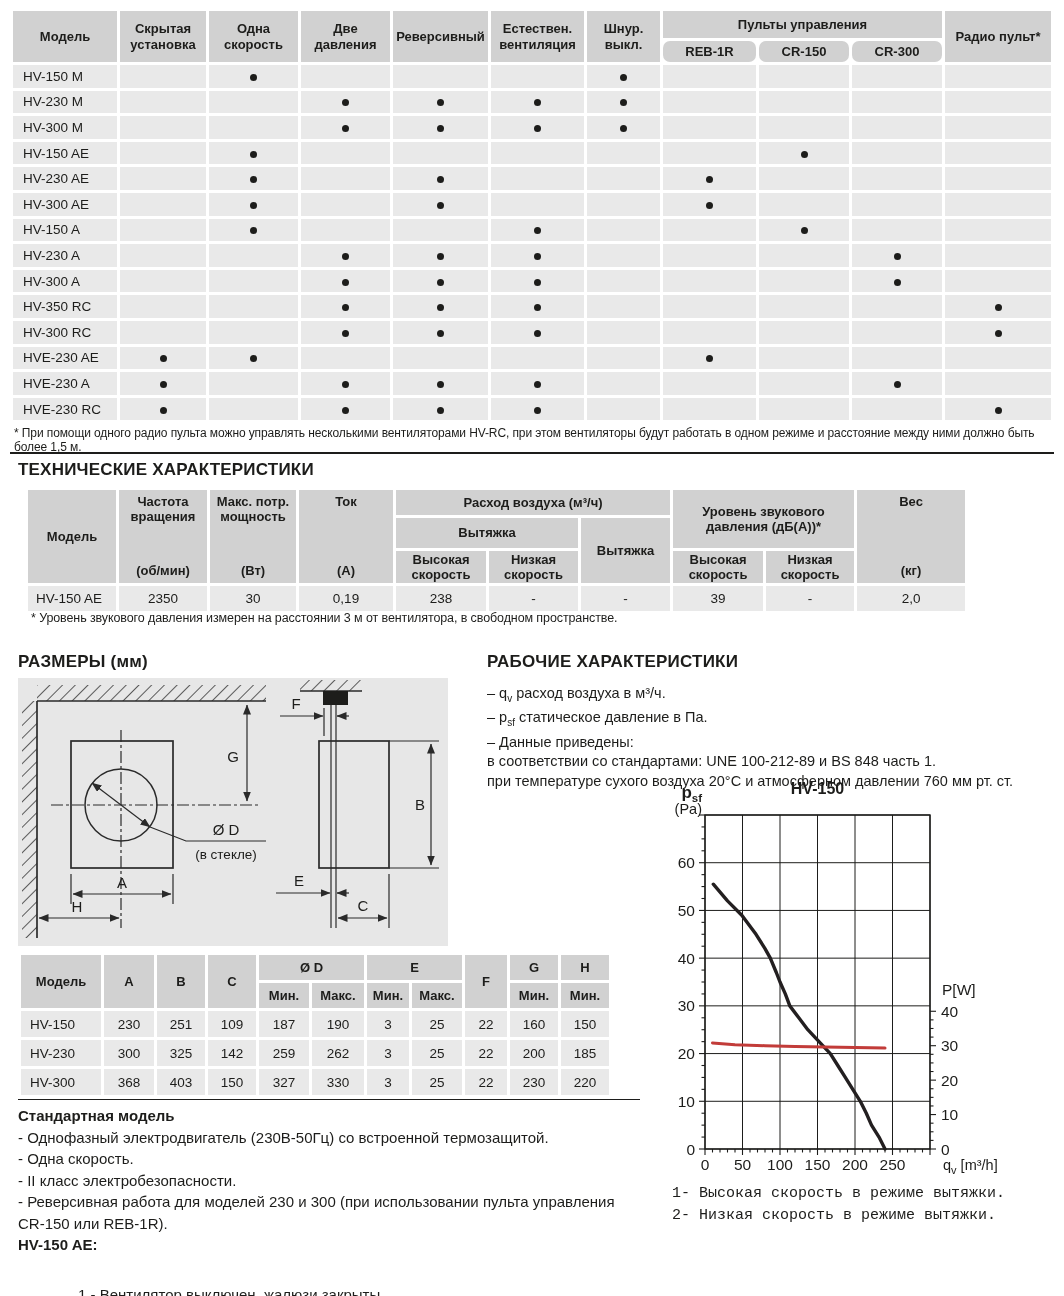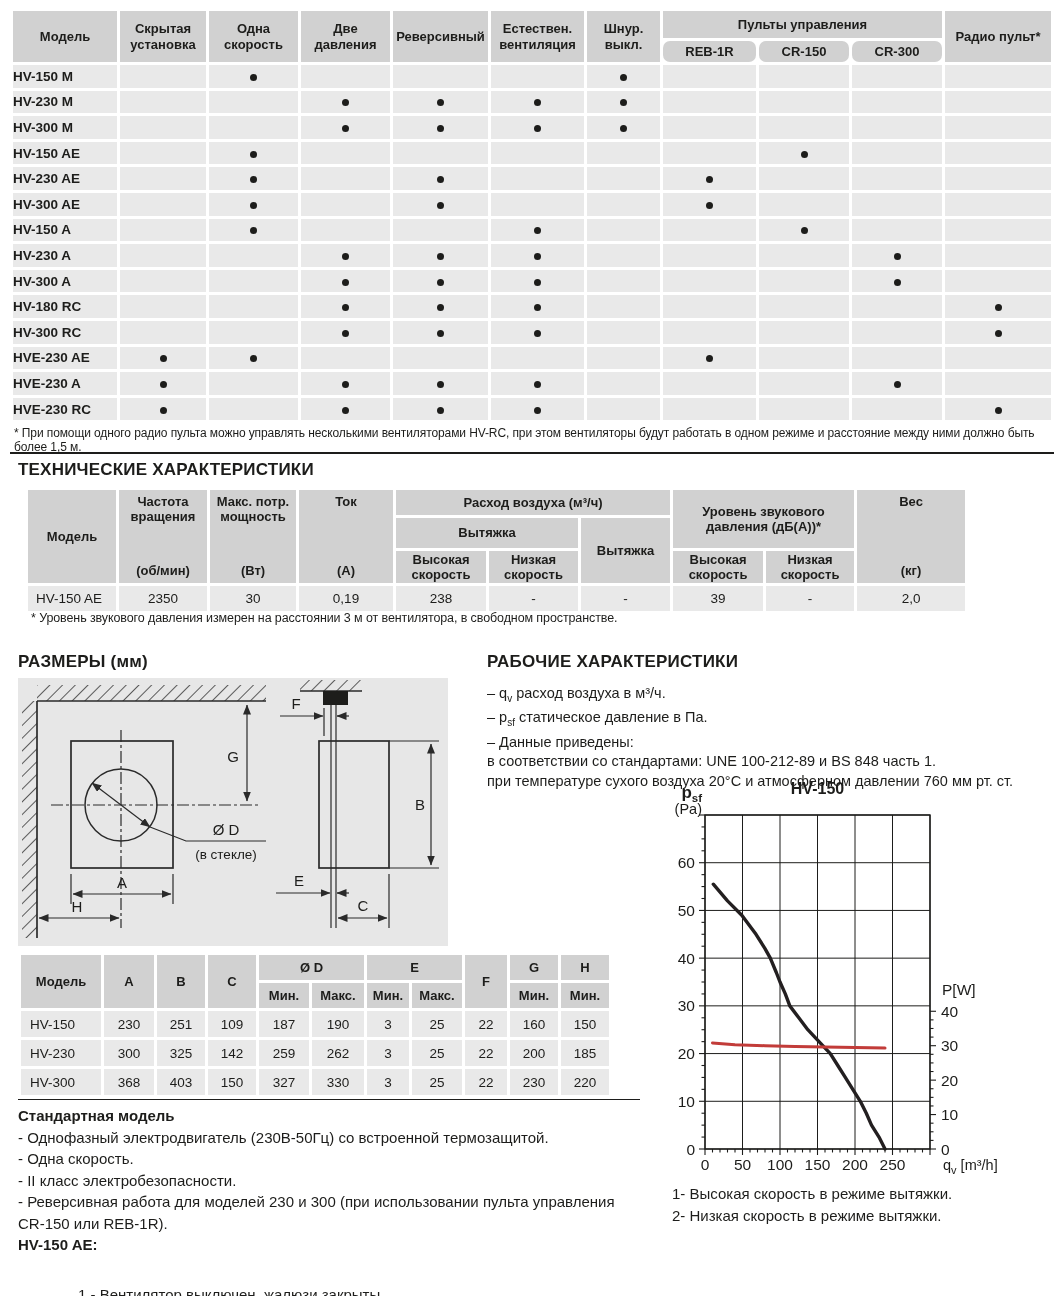--- a/index.html
+++ b/index.html
@@ -9,21 +9,21 @@
   h2.sec{font-size:17px;font-weight:bold;margin:0;letter-spacing:.2px;}
   
   table.tbl{border-collapse:separate;border-spacing:3px;table-layout:fixed;}
   table.tbl th,table.tbl td{background:#e9e9e9;text-align:center;vertical-align:middle;
     font-size:13px;padding:0;overflow:hidden;}
   table.tbl thead th{background:#d1d1d1;font-weight:bold;line-height:1.18;}
   
   .feat thead tr.r1 th{height:27px;}
   .feat thead tr.r2 th{height:21px;border-radius:7px;}
   .feat tbody td,.feat tbody th{height:22.6px;}
-  .feat tbody th{text-align:left;padding-left:0;font-weight:bold;font-size:13.5px;}
+  .feat tbody th{text-align:left;padding-left:10px;font-weight:normal;font-size:13.5px;}
   .dot{display:inline-block;width:7px;height:7px;border-radius:50%;background:#1d1d1b;vertical-align:middle;}
   
   .tech thead tr.r1 th{height:25px;}
   .tech thead tr.r2 th{height:30px;}
   .tech thead tr.r3 th{height:32px;}
   .tech tbody td,.tech tbody th{height:25px;font-size:13.5px;}
   .tech tbody th{text-align:left;padding-left:8px;font-weight:normal;}
   .tech th.ucell{position:relative;}
   .tech th.ucell .lbl{position:absolute;top:4px;left:0;right:0;}
   .tech th.ucell .unit{position:absolute;bottom:5px;left:0;right:0;}
@@ -196,21 +196,21 @@
           <td><span class="dot"></span></td>
           <td><span class="dot"></span></td>
           <td><span class="dot"></span></td>
           <td></td>
           <td></td>
           <td></td>
           <td><span class="dot"></span></td>
           <td></td>
         </tr>
         <tr>
-          <th>HV-180 RC</th>
+          <th>HV-350 RC</th>
           <td></td>
           <td></td>
           <td><span class="dot"></span></td>
           <td><span class="dot"></span></td>
           <td><span class="dot"></span></td>
           <td></td>
           <td></td>
           <td></td>
           <td></td>
           <td><span class="dot"></span></td>
@@ -606,21 +606,21 @@
       <path d="M63.3,106.2 L77.5,122.9 L91.8,137.2 L106.0,156.3 L115.0,170.6 L120.3,180.1 L126.3,194.5 L130.0,204.0 L135.3,215.9 L139.8,227.9 L148.8,239.8 L157.8,251.7 L169.0,263.6 L180.3,275.6 L187.8,287.5 L195.3,299.4 L202.8,311.4 L210.3,323.3 L216.3,335.2 L221.5,347.1 L229.0,359.1 L235.0,371.0" fill="none" stroke="#231f20" stroke-width="3.4" stroke-linecap="round" stroke-linejoin="round"></path>
       <path d="M62.5,264.9 L85.0,266.7 L115.0,267.7 L145.0,268.4 L175.0,269.1 L205.0,269.4 L235.0,270.1" fill="none" stroke="#c23c39" stroke-width="3" stroke-linecap="round" stroke-linejoin="round"></path>
       <rect x="55" y="37" width="225" height="334" fill="none" stroke="#1d1d1b" stroke-width="1.4"></rect>
       <text x="167.5" y="16" text-anchor="middle" font-size="16" font-weight="bold">HV-150</text>
       <text x="52" y="20" text-anchor="end" font-size="17" font-weight="bold"><tspan>p</tspan><tspan dy="3.5" font-size="11.5">sf</tspan></text>
       <text x="52" y="36" text-anchor="end" font-size="14.5">(Pa)</text>
       <text x="293" y="392" font-size="14.5"><tspan>q</tspan><tspan dy="3.5" font-size="11">v</tspan><tspan dy="-3.5"> [m³/h]</tspan></text>
       <text x="292" y="217" font-size="15.5" fill="#c23c39">P[W]</text>
     </svg>
 
-  <div class="legend abs" style="left:672px;top:1183px;width:390px;" id="chart-legend">
+  <div class="legend abs" style="left:672px;top:1183px;width:390px;font-family:Liberation Mono, monospace;" id="chart-legend">
       <div>1- Высокая скорость в режиме вытяжки.</div>
       <div>2- Низкая скорость в режиме вытяжки.</div>
     </div>
 
   <div class="rule2 abs" style="left:18px;top:1099px;width:622px;"></div>
   <div class="std abs" style="left:18px;top:1105px;width:626px;" id="standard-block">
       <div class="b">Стандартная модель</div>
       <div>- Однофазный электродвигатель (230В-50Гц) со встроенной термозащитой.</div>
       <div>- Одна скорость.</div>
       <div>- II класс электробезопасности.</div>

